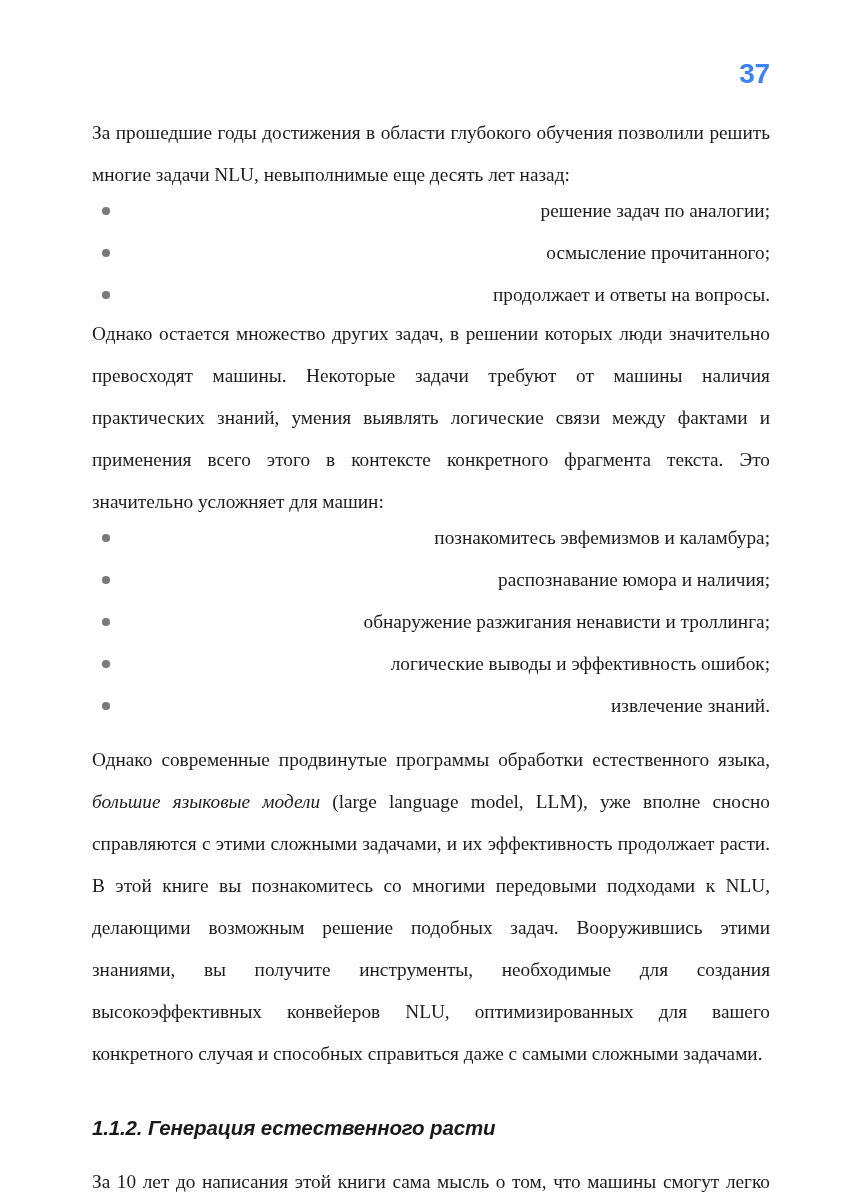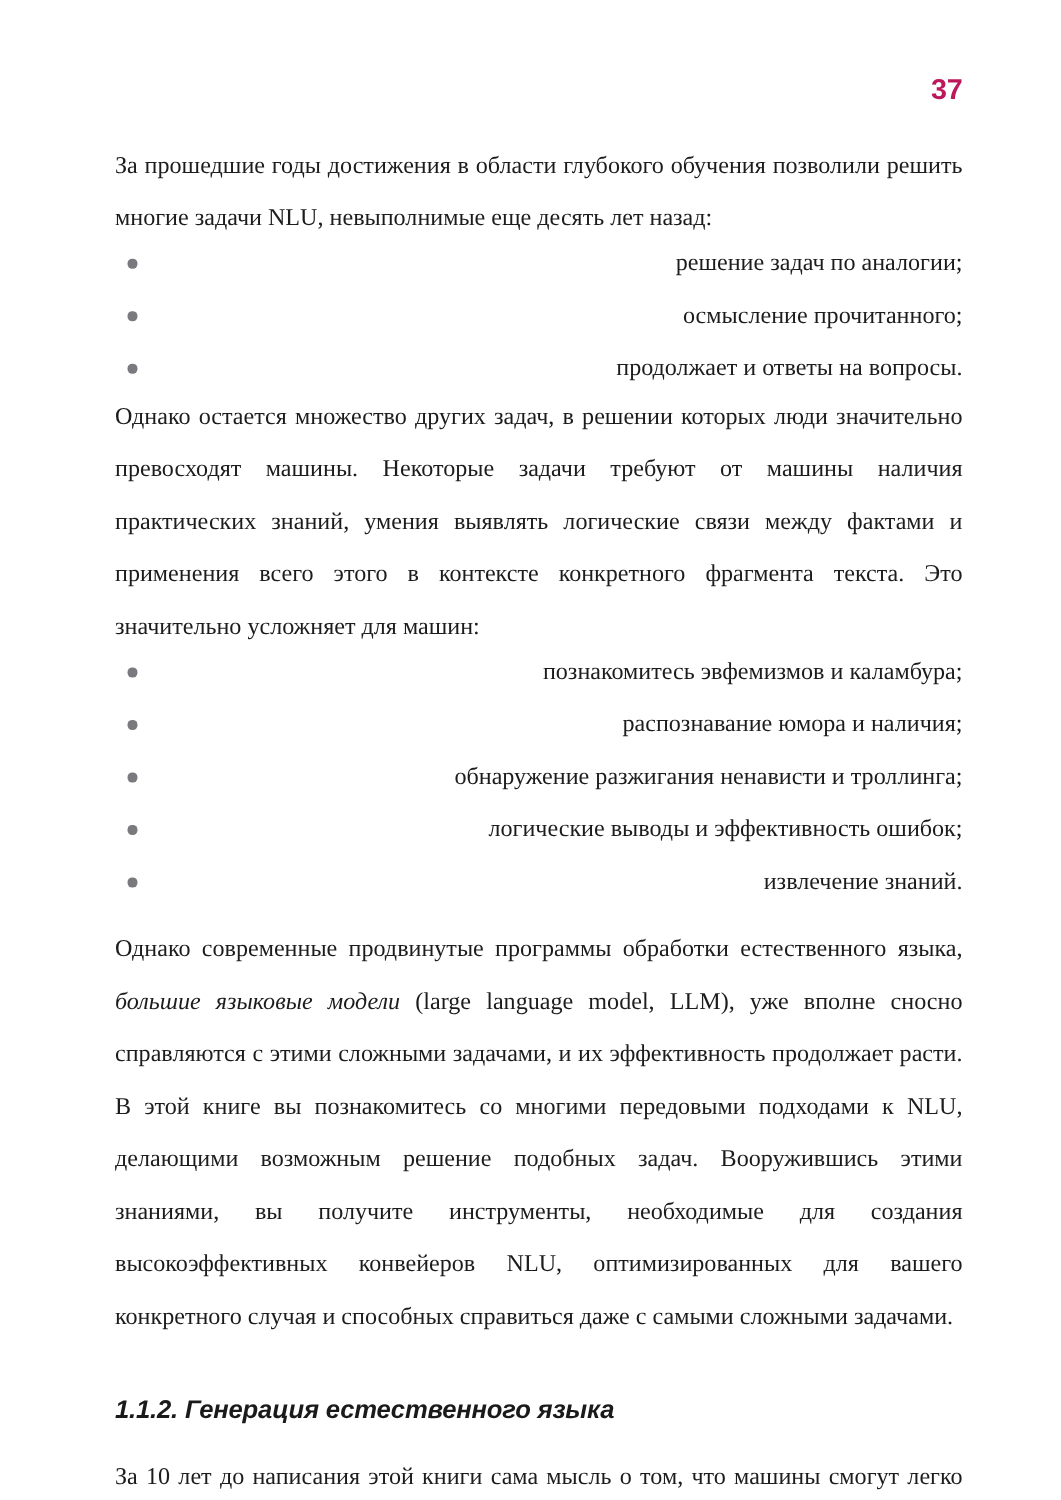--- a/index.html
+++ b/index.html
@@ -26,23 +26,23 @@
     align-items: baseline;
     font-family: "Liberation Sans", sans-serif;
   }
   .running-head-title {
     font-size: 16.5px;
     color: #231f20;
     letter-spacing: -0.1px;
     white-space: nowrap;
   }
   .running-head-page {
-    font-size: 23px;
+    font-size: 28px;
     font-weight: bold;
-    color: #be185d;
+    color: #3b82f6;
     margin-left: 26px;
     letter-spacing: -0.2px;
   }
   .content {
     position: absolute;
     top: 112px;
     left: 92px;
     width: 678px;
   }
   p.body {
@@ -122,20 +122,20 @@
       <li>распознавание юмора и наличия;</li>
       <li>обнаружение разжигания ненависти и троллинга;</li>
       <li>логические выводы и эффективность ошибок;</li>
       <li>извлечение знаний.</li>
     </ul>
 
     <p class="body" style="margin-top:19px;"><span>Однако современные продвинутые программы обработки естественного языка, </span><span class="italic">большие языковые модели</span><span> (large language model, LLM), уже вполне сносно справляются с этими сложными задачами, и их эффективность продолжает расти. В этой книге вы познакомитесь со многими передовыми подходами к NLU, делающими возможным решение подобных задач. Вооружившись этими знаниями, вы получите инструменты, необходимые для создания высокоэффективных конвейеров NLU, оптимизированных для вашего конкретного случая и способных справиться даже с самыми сложными задачами.</span></p>
 
     <div class="spacer-heading-top"></div>
 
-    <h2 class="section-heading">1.1.2. Генерация естественного языка</h2>
+    <h2 class="section-heading">1.1.2. Генерация естественного расти</h2>
 
     <div class="spacer-heading-bottom"></div>
 
     <p class="body"><span>За 10 лет до написания этой книги сама мысль о том, что машины смогут легко генерировать текст, выглядящий так, будто он написан человеком, казалась фантастической. Но всего через полтора года после того, как появились и стали широко применяться такие инструменты, как ChatGPT, способность машины создавать читабельный текст на основе числового представления намерений и настроений человека большинству из нас стала казаться обыденной реальностью. Это достижение появилось благодаря развитию области NLP — </span><span class="italic">генерации естественного языка</span><span> (natural language generation, NLG). Машины способны генерировать текст разными способами, и если ваш алгоритм не выполняет явных манипуляций со строками (например, не вставляет имя пользователя в шаблон </span></p>
 
   </div>
 </div>
 
 </body></html>

